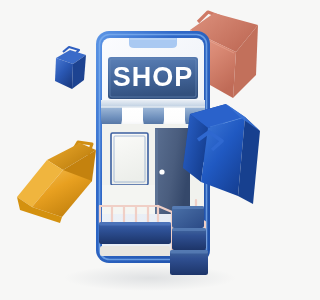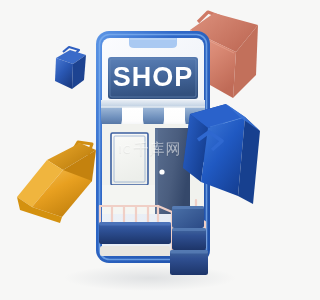--- a/index.html
+++ b/index.html
@@ -260,17 +260,13 @@
       <path d="M208 128 L245 117 L238 196 L201 182 Z" fill="url(#gBlueBagF)"></path>
 
       <path d="M245 117 L260 131 L253 204 L238 196 Z" fill="#17408f"></path>
       <path d="M226 104 L245 117 L260 131 L241 118 Z" fill="#3a72d4" opacity="0.9"></path>
 
       <path d="M198 140 L209 132 L222 141 L212 150" fill="none" stroke="#2f68d0" stroke-width="3.6" stroke-linejoin="round"></path>
       <path d="M210 127 L242 118" stroke="#4b84de" stroke-width="1" opacity="0.6"></path>
     </g>
   </svg>
 
-  <div class="wm">
-    <span class="wm-ic">IC</span>
-    <span>千库网</span>
-  </div>
 </div>
 
 </body></html>

